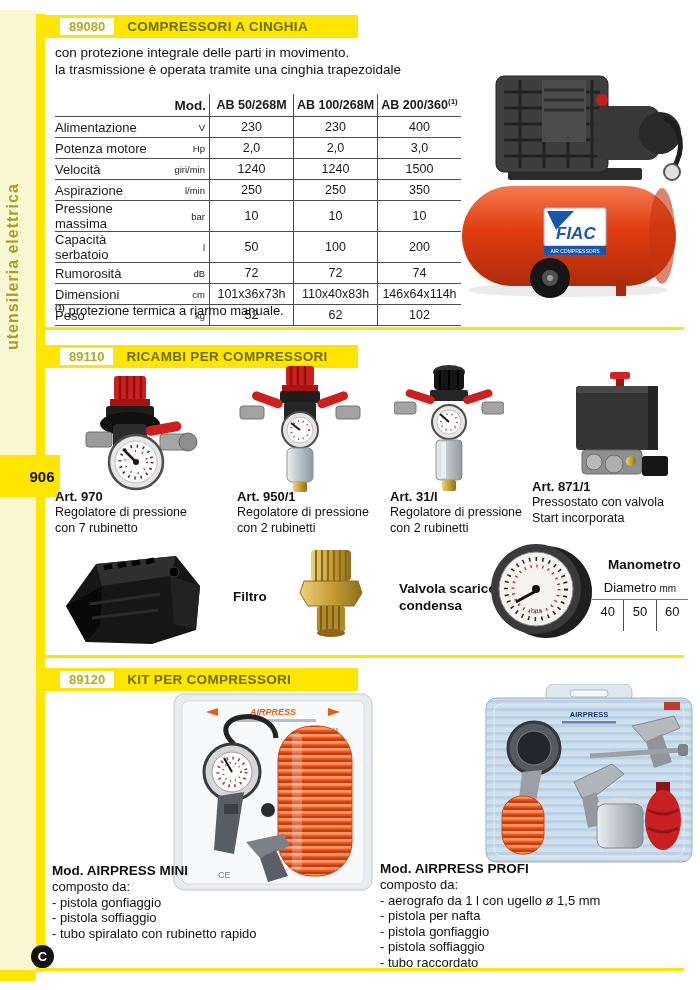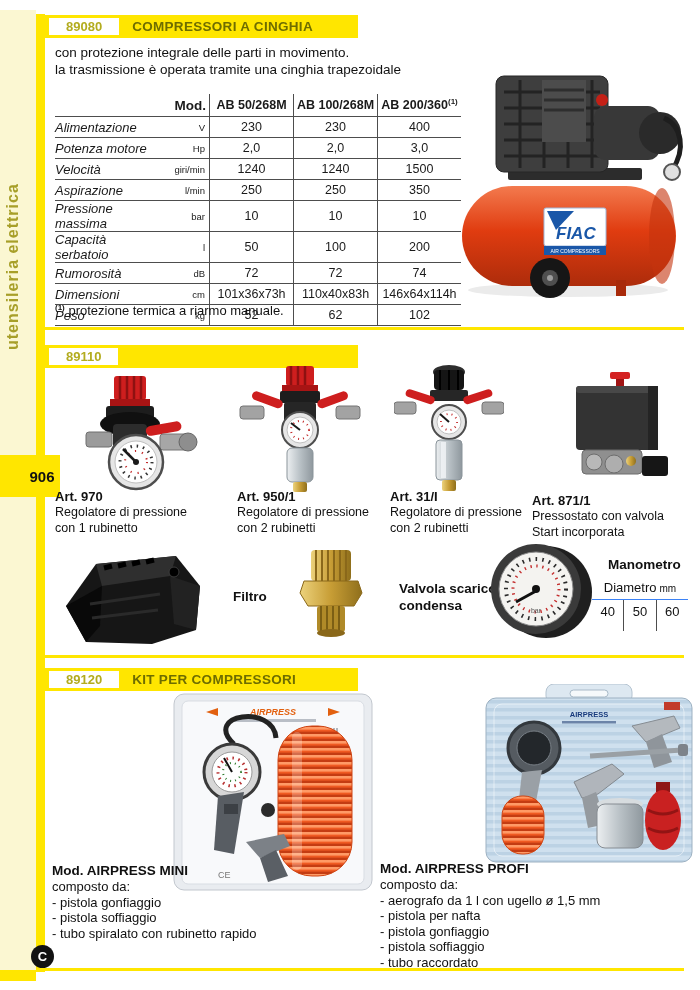--- a/index.html
+++ b/index.html
@@ -16,34 +16,34 @@
           font-weight:bold;font-size:16px;letter-spacing:1px;color:#a79f29;}
   .pagenum{left:0;top:455px;width:36px;height:42px;background:var(--accent);
            display:flex;align-items:center;justify-content:center;
            font-weight:bold;font-size:15px;color:#111;padding-left:24px;}
   .logo{left:31px;top:945px;width:23px;height:23px;border-radius:50%;background:#121212;
         color:#fff;display:flex;align-items:center;justify-content:center;
         font-weight:bold;font-size:13px;}
 
   
   .sec-header{height:23px;background:var(--accent);display:flex;align-items:center;width:313px;left:45px;}
-  .sec-code{background:#fff;margin-left:4px;padding:1px 17px;font-weight:bold;font-size:13px;color:#b3ac1e;}
+  .sec-code{background:#fff;margin-left:15px;padding:1px 9px;font-weight:bold;font-size:13px;color:#b3ac1e;}
   .sec-title{margin-left:13px;font-weight:bold;font-size:13.5px;color:#6e6d00;letter-spacing:.3px;}
   .sec-bottom{height:3px;background:var(--accent);left:44px;width:640px;}
 
   .desc{left:55px;top:44px;font-size:13.5px;line-height:17px;}
 
   
   table.spec{left:55px;top:94px;border-collapse:collapse;}
   .spec th,.spec td{padding:0;color:#1a1a1a;}
   .spec th{height:22px;font-weight:bold;}
   .spec td{height:20px;}
   .modlabel{font-size:13.5px;text-align:right;padding-right:3px !important;border-bottom:1px solid #4d4d4d;}
   .model{width:83px;font-size:12.5px;text-align:center;border-bottom:1px solid #4d4d4d;border-left:1px solid #4d4d4d;}
-  .rlabel{width:106px;font-size:13px;text-align:left;border-bottom:1px solid #4d4d4d;font-style:italic;}
+  .rlabel{width:106px;font-size:13px;text-align:left;border-bottom:1px solid #4d4d4d;}
   .runit{width:44px;font-size:9.5px;text-align:right;padding-right:4px !important;border-bottom:1px solid #4d4d4d;}
   .rval{width:83px;font-size:12.5px;text-align:center;border-bottom:1px solid #4d4d4d;border-left:1px solid #4d4d4d;}
   .sup{font-size:8px;vertical-align:super;font-weight:bold;}
   .footnote{left:55px;top:303px;font-size:13px;}
 
   
   .pcap{font-size:12.5px;line-height:15.5px;}
   .pcap .art{font-weight:bold;font-size:13px;line-height:17px;}
   .acc-label{font-weight:bold;font-size:13.5px;line-height:17px;padding-left:11px;}
   .dia-block{left:592px;top:580px;width:96px;}
@@ -212,20 +212,21 @@
       <rect x="88" y="158" width="62" height="38" rx="2" fill="#fff" stroke="#9fb6d8"></rect>
       <polygon points="91,161 118,161 100,180" fill="#1a57a8"></polygon>
       <text x="100" y="189" font-size="17" font-style="italic" font-weight="bold" fill="#1a57a8">FIAC</text>
       <rect x="88" y="196" width="62" height="9" fill="#1a57a8"></rect>
       <text x="119" y="203" font-size="5" fill="#fff" text-anchor="middle">AIR COMPRESSORS</text>
     </g>
   </svg>
 
   <div class="abs sec-header" style="top:345px">
     <span class="sec-code">89110</span>
+    <span class="sec-title">RICAMBI PER COMPRESSORI</span>
   </div>
   <div class="abs sec-bottom" style="top:655px"></div>
 
   <svg class="abs" style="left:70px;top:374px" width="128" height="118" viewBox="0 0 128 118">
     <g>
         <rect x="44" y="2" width="32" height="24" rx="3" fill="#ce1e1e"></rect>
         <path d="M50 2 V26 M57 2 V26 M64 2 V26 M71 2 V26" stroke="#8e1111" stroke-width="2.5"></path>
         <rect x="40" y="25" width="40" height="7" fill="#a81414"></rect>
       </g>
     <rect x="36" y="32" width="48" height="13" rx="3" fill="#1d1d1d"></rect>
@@ -306,33 +307,33 @@
     <rect x="34" y="80" width="60" height="24" rx="4" fill="#8f8f8f" stroke="#6d6d6d"></rect>
     <circle cx="46" cy="92" r="8" fill="#b8b8b8" stroke="#6d6d6d"></circle>
       <circle cx="66" cy="94" r="9" fill="#aeaeae" stroke="#6d6d6d"></circle>
       <circle cx="83" cy="91" r="5" fill="url(#gBrass)"></circle>
     <rect x="94" y="86" width="26" height="20" rx="3" fill="#161616"></rect>
   </svg>
 
   <div class="abs pcap" style="left:55px;top:488px">
     <div class="art">Art. 970</div>
     <div>Regolatore di pressione</div>
-    <div>con 1 rubinetto</div>
+    <div>con 7 rubinetto</div>
   </div>
   <div class="abs pcap" style="left:237px;top:488px">
     <div class="art">Art. 950/1</div>
     <div>Regolatore di pressione</div>
     <div>con 2 rubinetti</div>
   </div>
   <div class="abs pcap" style="left:390px;top:488px">
     <div class="art">Art. 31/I</div>
     <div>Regolatore di pressione</div>
     <div>con 2 rubinetti</div>
   </div>
-  <div class="abs pcap" style="left:532px;top:492px">
+  <div class="abs pcap" style="left:532px;top:478px">
     <div class="art">Art. 871/1</div>
     <div>Pressostato con valvola</div>
     <div>Start incorporata</div>
   </div>
 
   <svg class="abs" style="left:56px;top:546px" width="152" height="104" viewBox="0 0 152 104">
     <polygon points="10,60 40,18 120,10 144,40 140,84 96,98 30,96" fill="#161616"></polygon>
     <polygon points="40,18 120,10 114,30 46,40" fill="#2f2f2f"></polygon>
     <polygon points="10,60 46,40 44,80 30,96" fill="#090909"></polygon>
     <polygon points="114,30 144,40 140,84 118,78" fill="#222"></polygon>

